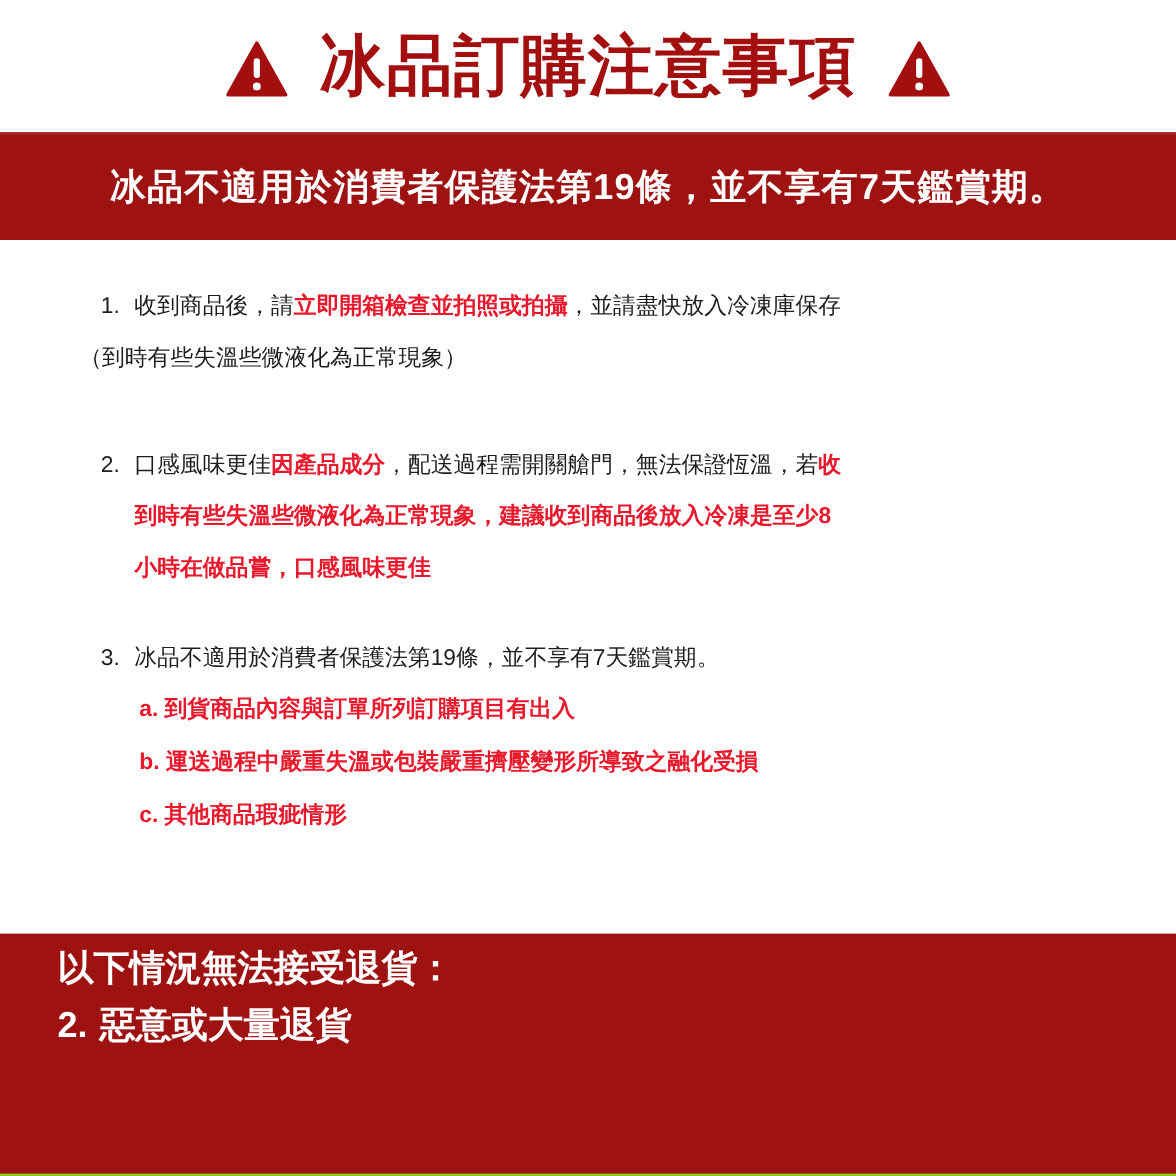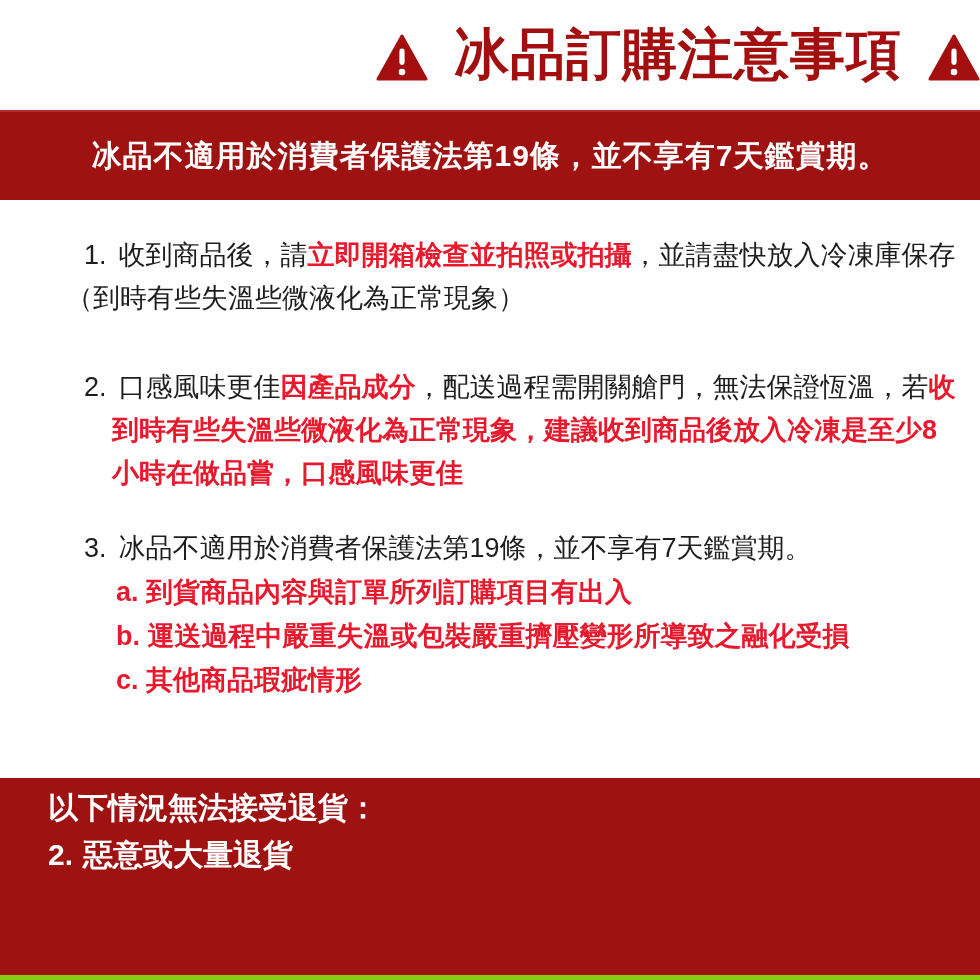--- a/index.html
+++ b/index.html
@@ -6,21 +6,21 @@
   .page{
     position:relative;
     width:980px;height:980px;
     background:#ffffff;
     overflow:hidden;
     font-family:"Liberation Sans","DejaVu Sans",sans-serif;
   }
   
   .title-row{
     height:110px;
-    display:flex;align-items:center;justify-content:flex-end;
+    display:flex;align-items:center;justify-content:center;
     gap:26px;
   }
   .page-title{
     margin:0;
     font-size:55px;
     font-weight:800;
     color:#a30f0f;
     letter-spacing:1px;
     white-space:nowrap;
   }
@@ -36,21 +36,21 @@
   .banner span{
     color:#ffffff;
     font-size:30px;
     font-weight:bold;
     letter-spacing:1px;
     white-space:nowrap;
   }
   
   .notes{
     padding:0 8px 0 66px;
-    font-size:27px;
+    font-size:19px;
     color:#1d1d1d;
   }
   .note{margin:0;line-height:43px;}
   .note-1{margin-top:34px;text-indent:18px;}
   .note-2{margin-top:46px;padding-left:46px;text-indent:-28px;}
   .note-3{margin-top:32px;text-indent:18px;}
   .num{margin-right:12px;}
   .red{color:#e8192c;font-weight:bold;}
   .sublist{
     margin-left:50px;
@@ -60,21 +60,21 @@
   }
   
   .footer{
     position:absolute;left:0;right:0;top:778px;bottom:0;
     background:#9e1212;
     color:#ffffff;
     font-weight:bold;
     font-size:30px;
     padding:6px 20px 0 48px;
     box-sizing:border-box;
-    border-bottom:5px solid #84cc16;
+    border-bottom:2px solid #84cc16;
   }
   .footer p{margin:0;line-height:47px;}
   .f-item{padding-left:30px;text-indent:-30px;}
   .f-num{margin-right:10px;}
 </style>
 </head>
 <body>
 
 <div class="page">
 

